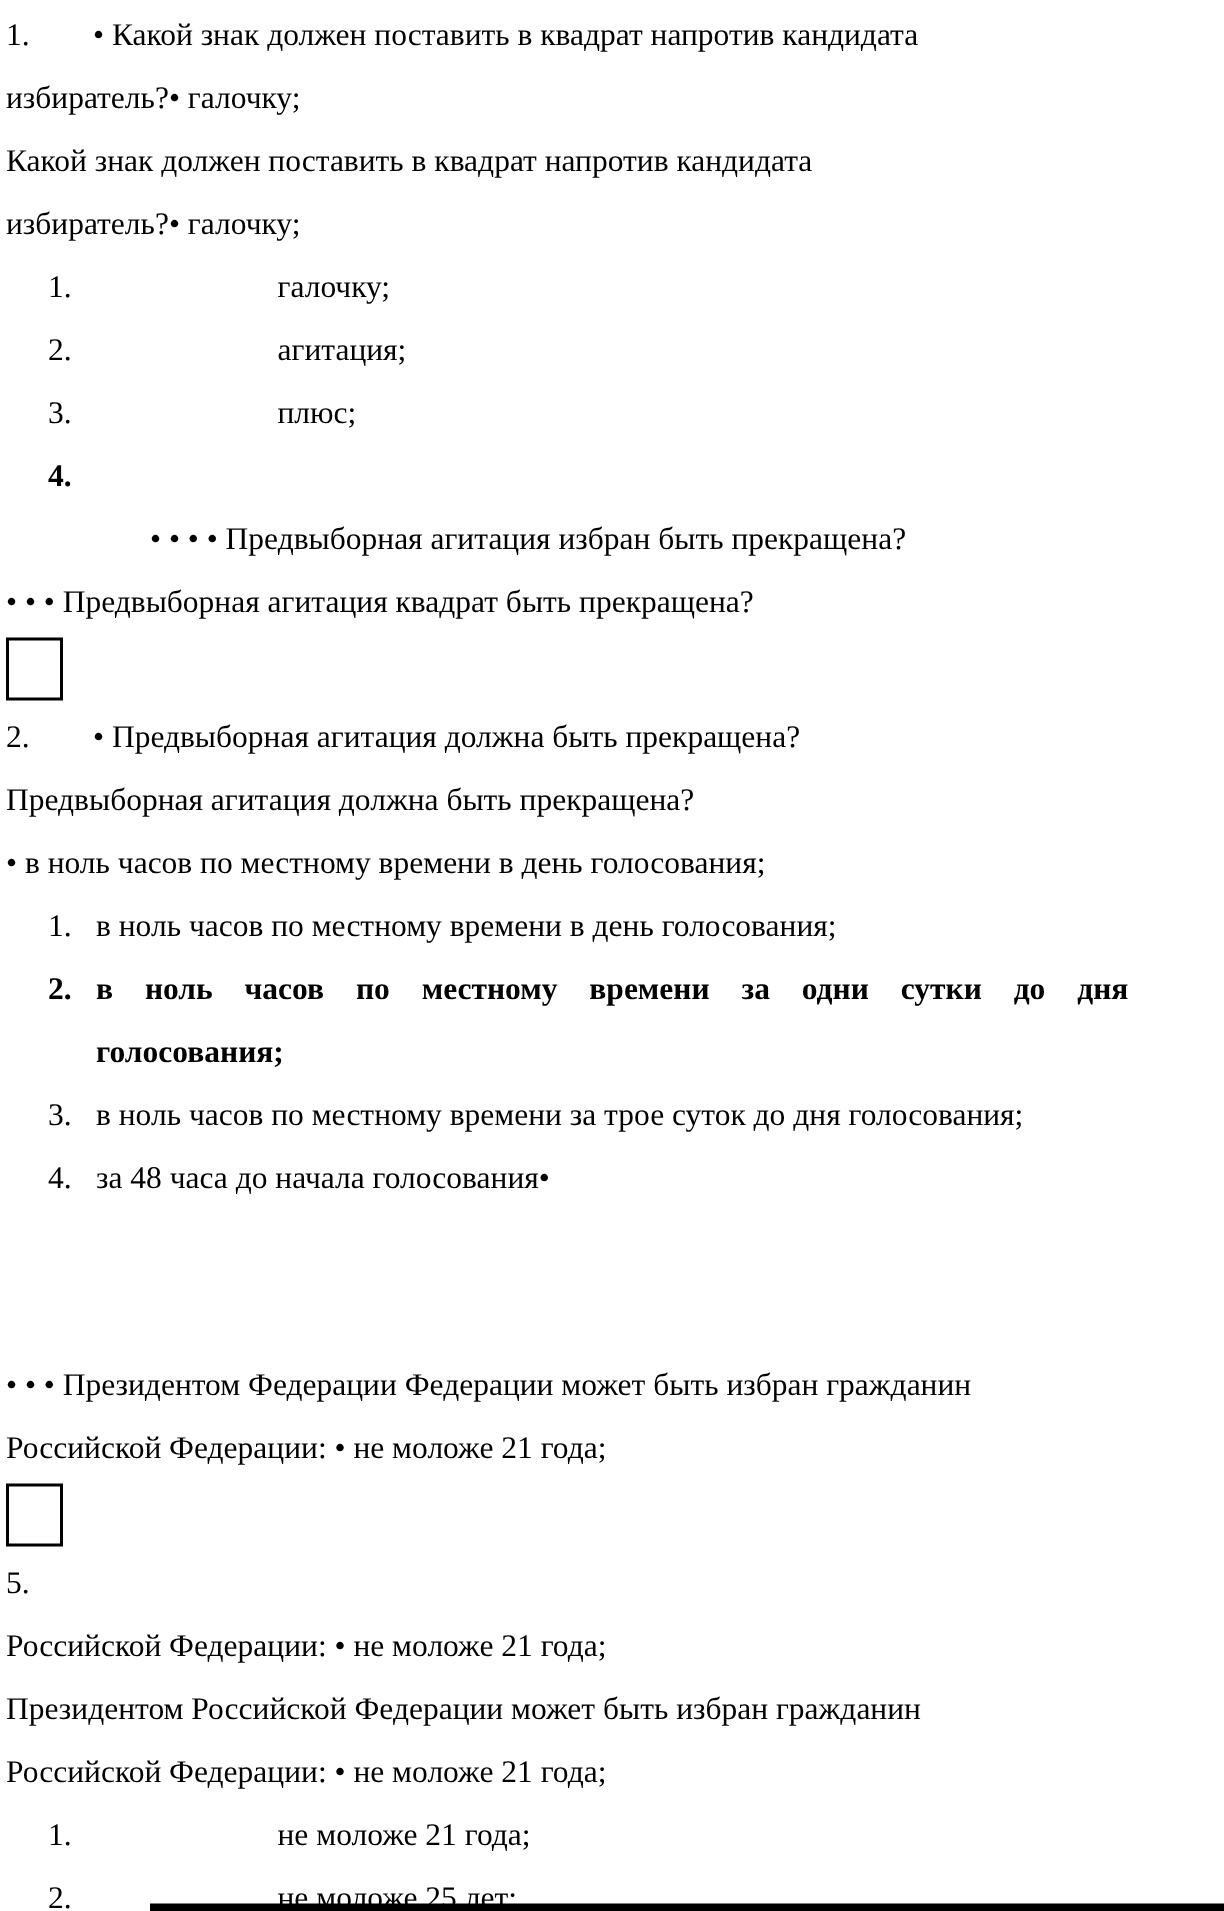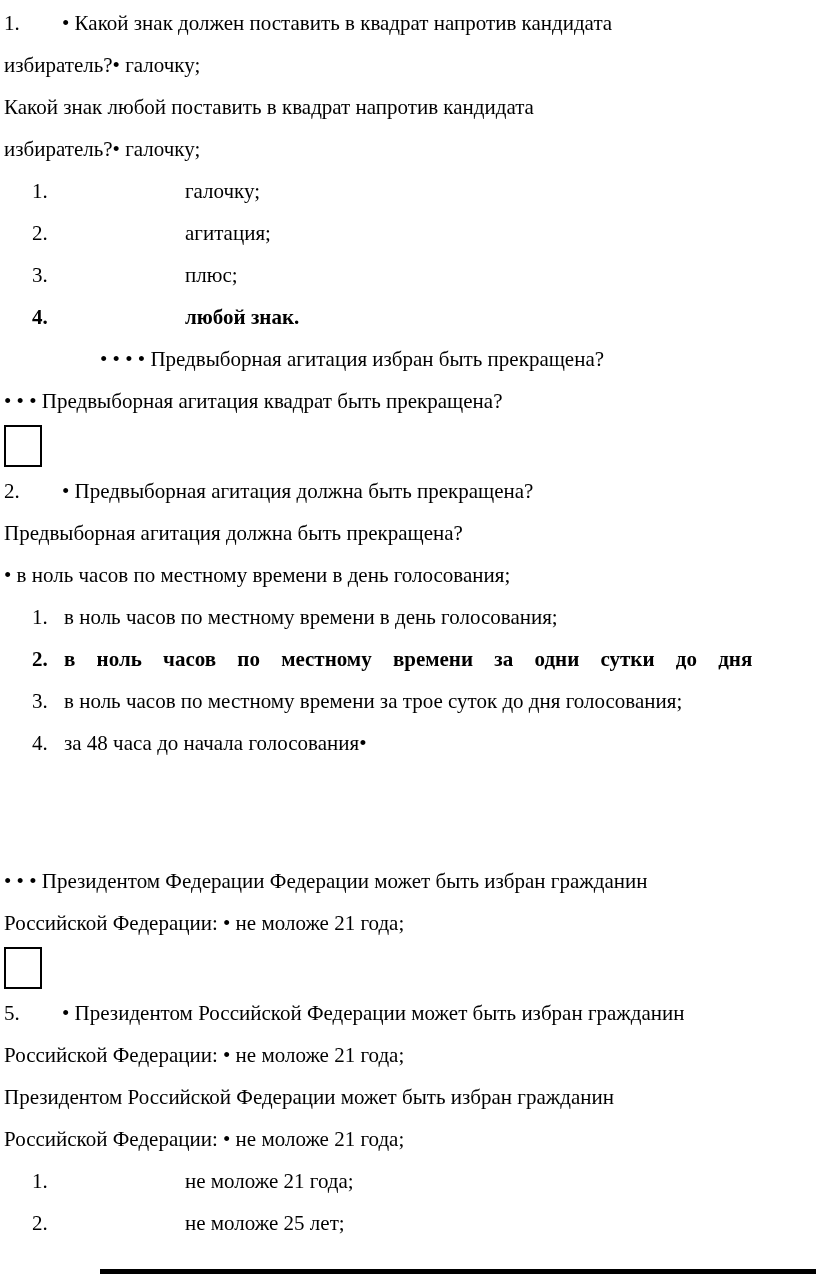--- a/index.html
+++ b/index.html
@@ -46,38 +46,37 @@
 </style>
 </head>
 <body>
 
 <div class="num-para line">
   <span class="num">1.</span>
   <span>• Какой знак должен поставить в квадрат напротив кандидата</span>
 </div>
 <div class="line">избиратель?• галочку;</div>
 
-<div class="line">Какой знак любой поставить в квадрат напротив кандидата</div>
+<div class="line">Какой знак должен поставить в квадрат напротив кандидата</div>
 <div class="line">избиратель?• галочку;</div>
 
 <div class="opt indent-deep line">
   <span class="num">1.</span>
   <span>галочку;</span>
 </div>
 <div class="opt indent-deep line">
   <span class="num">2.</span>
   <span>агитация;</span>
 </div>
 <div class="opt indent-deep line">
   <span class="num">3.</span>
   <span>плюс;</span>
 </div>
 <div class="opt indent-deep line bold">
   <span class="num">4.</span>
-  <span>любой знак.</span>
 </div>
 
 <div class="line bullets-indent">• • • • Предвыборная агитация избран быть прекращена?</div>
 <div class="line">• • • Предвыборная агитация квадрат быть прекращена?</div>
 
 <div class="checkbox"></div>
 
 <div class="num-para line">
   <span class="num">2.</span>
   <span>• Предвыборная агитация должна быть прекращена?</span>
@@ -86,41 +85,41 @@
 <div class="line">• в ноль часов по местному времени в день голосования;</div>
 
 <div class="opt indent-shallow line">
   <span class="num">1.</span>
   <span>в ноль часов по местному времени в день голосования;</span>
 </div>
 <div class="opt indent-shallow bold">
   <span class="num">2.</span>
   <div>
     <div class="line spread">в ноль часов по местному времени за одни сутки до дня</div>
+    <div class="line">голосования;</div>
   </div>
 </div>
 <div class="opt indent-shallow line">
   <span class="num">3.</span>
   <span>в ноль часов по местному времени за трое суток до дня голосования;</span>
 </div>
 <div class="opt indent-shallow line">
   <span class="num">4.</span>
   <span>за 48 часа до начала голосования•</span>
 </div>
 
 <div class="spacer"></div>
 
 <div class="line">• • • Президентом Федерации Федерации может быть избран гражданин</div>
 <div class="line">Российской Федерации: • не моложе 21 года;</div>
 
 <div class="checkbox"></div>
 
 <div class="num-para line">
   <span class="num">5.</span>
-  <span>• Президентом Российской Федерации может быть избран гражданин</span>
 </div>
 <div class="line">Российской Федерации: • не моложе 21 года;</div>
 
 <div class="line">Президентом Российской Федерации может быть избран гражданин</div>
 <div class="line">Российской Федерации: • не моложе 21 года;</div>
 
 <div class="opt indent-deep line">
   <span class="num">1.</span>
   <span>не моложе 21 года;</span>
 </div>

